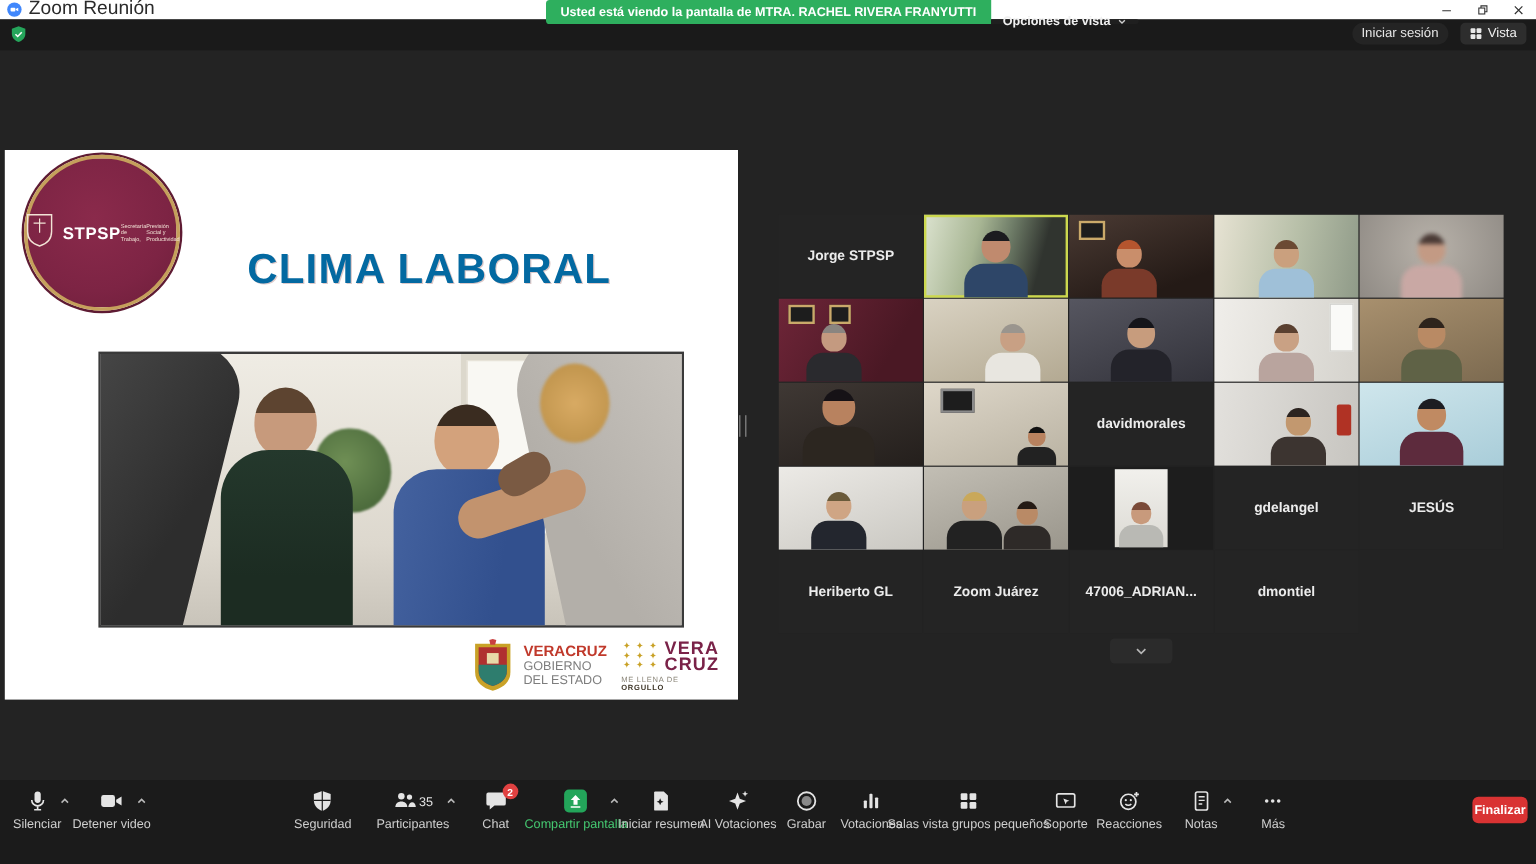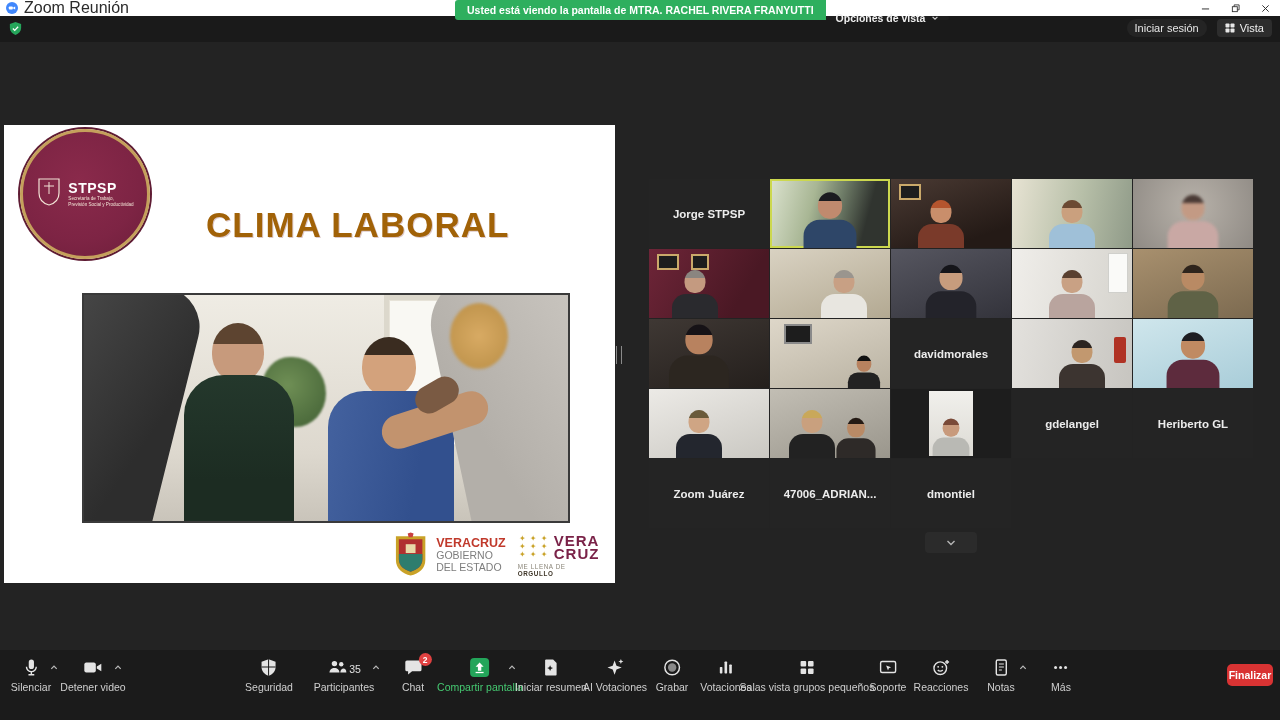--- a/index.html
+++ b/index.html
@@ -33,25 +33,25 @@
   .vista-btn { display:flex; align-items:center; gap:5px; color:#f0f0f0; font-size:11px;
     background:#2d2d2d; border-radius:4px; padding:3px 8px; }
   .vista-btn svg { width:10px; height:10px; }
 
   
   .slide { position:absolute; left:4px; top:125px; width:611px; height:458px; background:#ffffff; overflow:hidden; }
   .stpsp-logo { position:absolute; left:16px; top:4px; width:130px; height:130px; border-radius:50%;
     background:radial-gradient(circle at 45% 40%, #8a2a4b 0%, #7d2444 60%, #6d1e3a 100%);
     border:3px solid #c5a05c; box-shadow:0 0 0 2px #5e1b33; display:flex; align-items:center; justify-content:center; gap:6px; }
   .stpsp-shield svg { width:26px; height:32px; }
-  .stpsp-txt { display:flex; flex-direction:column; }
+  .stpsp-txt { display:flex; flex-direction:row; }
   .stpsp-acr { color:#fff; font-size:14px; font-weight:bold; letter-spacing:.5px; }
   .stpsp-sub { color:#f2e3d6; font-size:4.6px; line-height:5.6px; }
   .slide-title { position:absolute; left:0; top:80px; width:100%; padding-left:202px; font-size:35px;
-    font-weight:bold; letter-spacing:1px; color:#a16207; text-shadow:1px 1px 0 rgba(120,40,40,.25); }
+    font-weight:bold; letter-spacing:1px; color:#0369a1; text-shadow:1px 1px 0 rgba(120,40,40,.25); }
 
   
   .photo { position:absolute; left:78px; top:168px; width:488px; height:230px; border:2px solid #3a3a3a;
     background:linear-gradient(180deg,#efece4 0%,#ddd8ce 70%,#c9c4ba 100%); overflow:hidden; }
   .ph-window { position:absolute; left:300px; top:0; width:125px; height:155px; background:#f9f8f3;
     border:5px solid #dcd8cc; box-shadow:inset 0 0 0 1px #e7e3d8; }
   .ph-window::before { content:""; position:absolute; left:52px; top:0; width:5px; height:100%; background:#dcd8cc; }
   .ph-plant { position:absolute; left:178px; top:62px; width:64px; height:70px; border-radius:50% 60% 55% 50%;
     background:radial-gradient(circle at 40% 40%, #6f8f55, #4c6b3c 75%); filter:blur(1px); }
   .ph-left-fg { position:absolute; left:-60px; top:-20px; width:150px; height:300px; transform:rotate(14deg);
@@ -340,20 +340,23 @@
         <div class="pp" style="--hair:#241a14;--skin:#b98a66;--shirt:#2e2a28;--s:.85;left:72%"></div>
       </div>
     <div class="tile portrait">
         <div class="pv">
           <div class="pp" style="--hair:#7a4a38;--skin:#c89a7c;--shirt:#b9b9b4;--s:.8"></div>
         </div>
       </div>
     <div class="tile name">
         <span>gdelangel</span>
       </div>
+    <div class="tile name">
+        <span>JESÚS</span>
+      </div>
 
     <div class="tile name">
         <span>Heriberto GL</span>
       </div>
     <div class="tile name">
         <span>Zoom Juárez</span>
       </div>
     <div class="tile name">
         <span>47006_ADRIAN...</span>
       </div>

